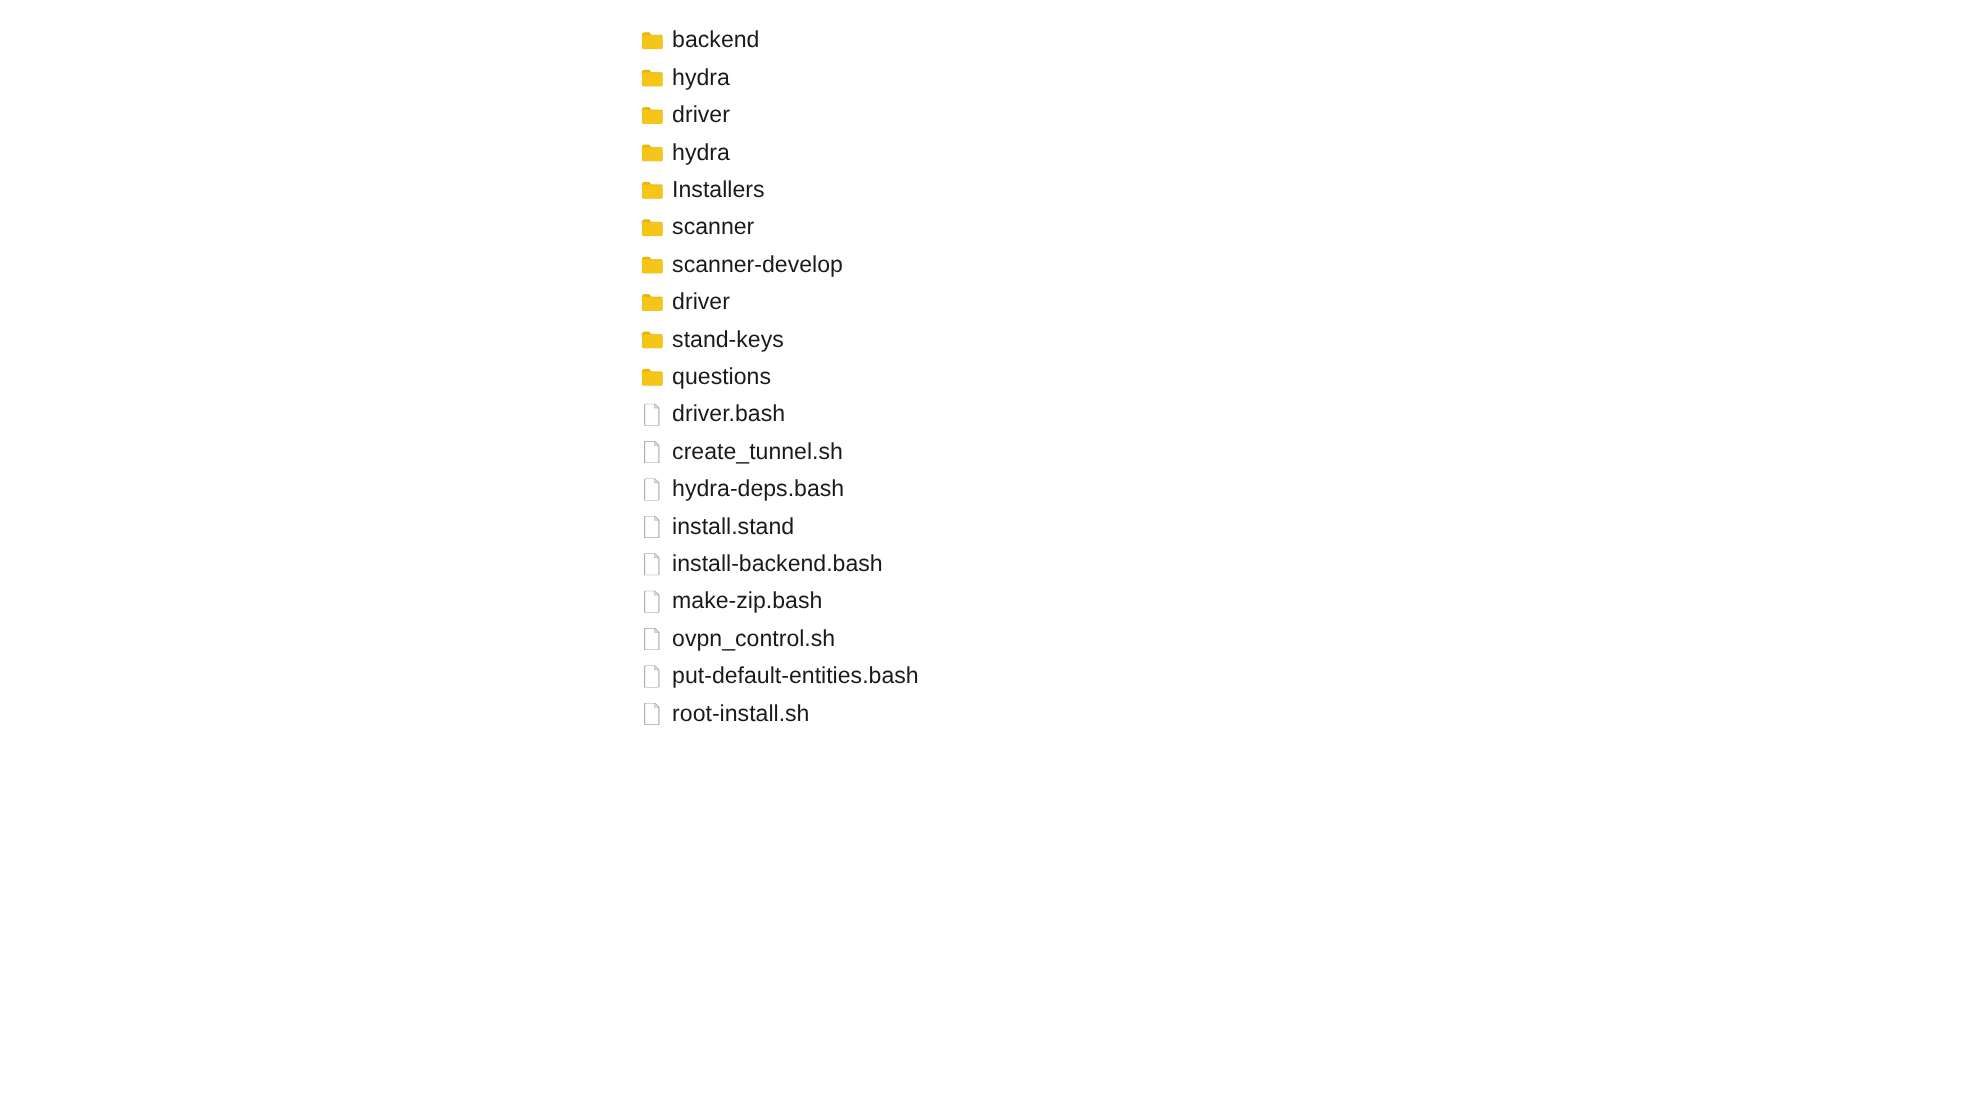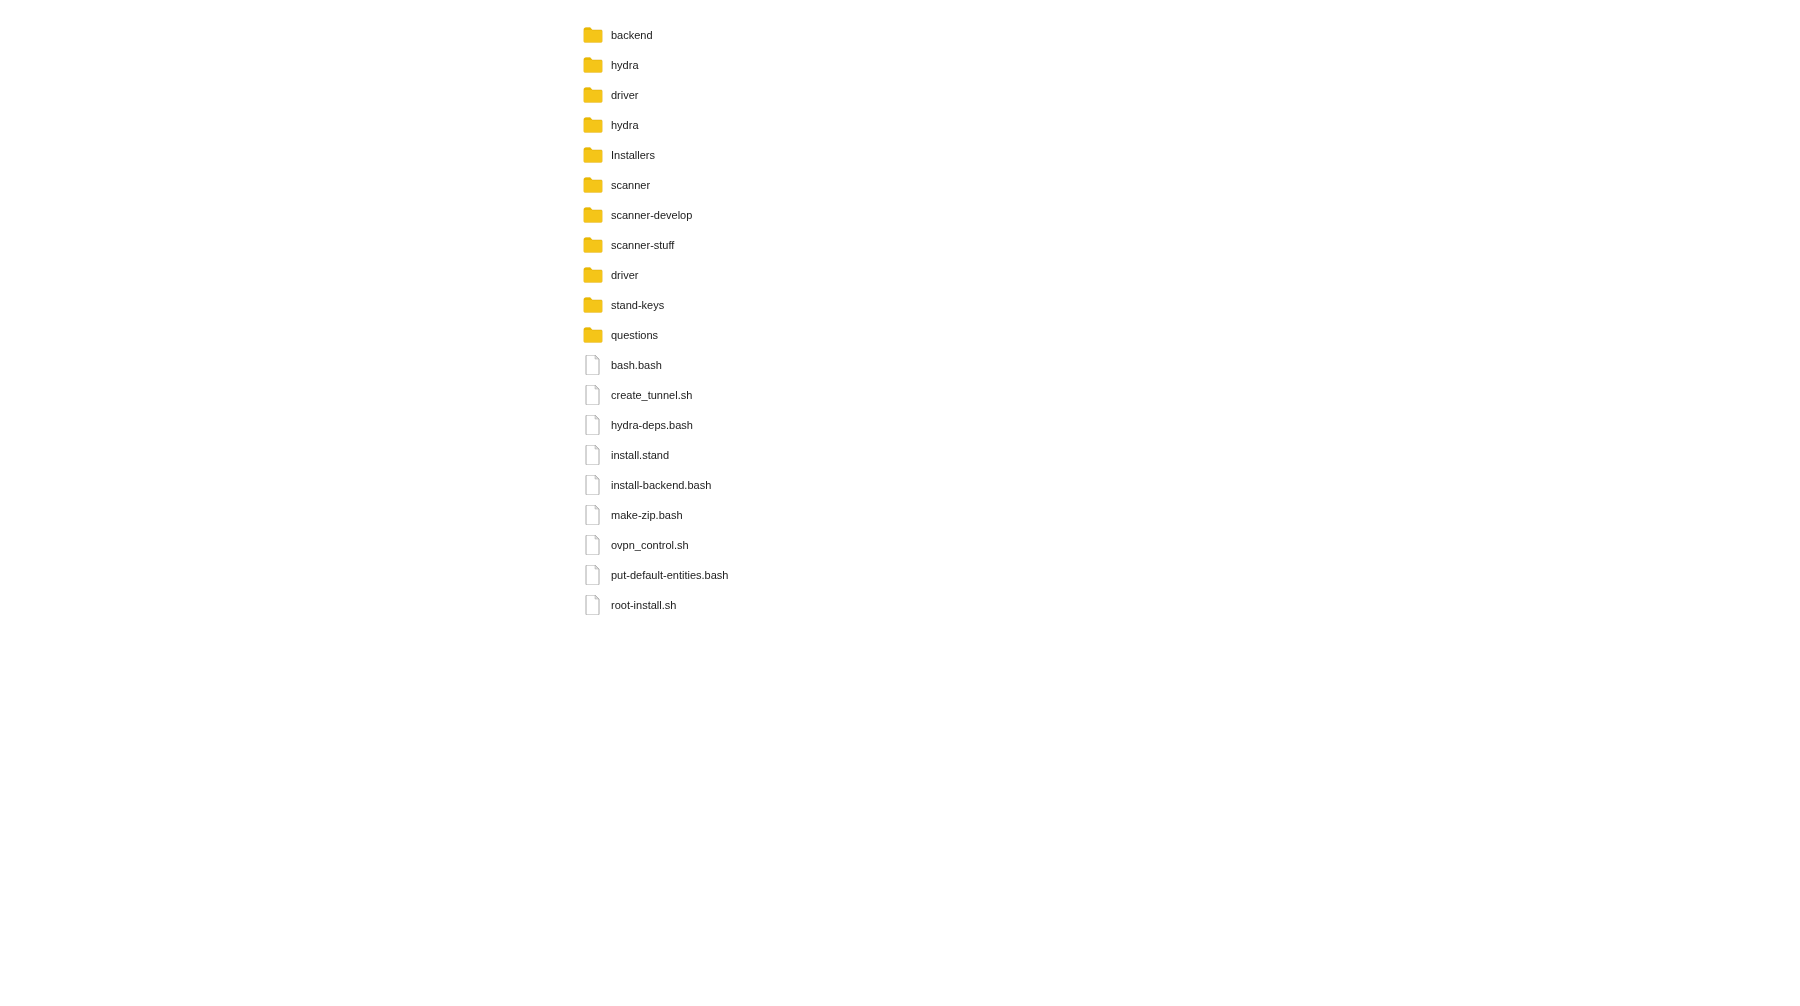--- a/index.html
+++ b/index.html
@@ -50,21 +50,21 @@
       height: 18px;
     }
 
     
     .file-icon svg {
       width: 16px;
       height: 20px;
     }
 
     .file-label {
-      font-size: 11px;
+      font-size: 21px;
       color: #1a1a1a;
       white-space: nowrap;
     }
   </style>
 </head>
 <body>
 
 <div class="file-list">
 <div class="file-item">
       <div class="icon folder-icon">
@@ -137,30 +137,20 @@
       <span class="file-label">scanner-develop</span>
     </div>
     <div class="file-item">
       <div class="icon folder-icon">
         <svg viewBox="0 0 22 18" xmlns="http://www.w3.org/2000/svg">
       <path d="M1 3 Q1 1 3 1 L8 1 L10 3.5 L20 3.5 Q21 3.5 21 4.5 L21 16 Q21 17 20 17 L2 17 Q1 17 1 16 Z" fill="#F5C518" stroke="#D4A000" stroke-width="0.5"></path>
       <path d="M1 5 L21 5 L21 16 Q21 17 20 17 L2 17 Q1 17 1 16 Z" fill="#F5C518"></path>
       <path d="M1 3 Q1 1 3 1 L8 1 L10 3.5 L1 3.5 Z" fill="#E8B800"></path>
     </svg>
       </div>
-      <span class="file-label">scanner-stuff</span>
-    </div>
-    <div class="file-item">
-      <div class="icon folder-icon">
-        <svg viewBox="0 0 22 18" xmlns="http://www.w3.org/2000/svg">
-      <path d="M1 3 Q1 1 3 1 L8 1 L10 3.5 L20 3.5 Q21 3.5 21 4.5 L21 16 Q21 17 20 17 L2 17 Q1 17 1 16 Z" fill="#F5C518" stroke="#D4A000" stroke-width="0.5"></path>
-      <path d="M1 5 L21 5 L21 16 Q21 17 20 17 L2 17 Q1 17 1 16 Z" fill="#F5C518"></path>
-      <path d="M1 3 Q1 1 3 1 L8 1 L10 3.5 L1 3.5 Z" fill="#E8B800"></path>
-    </svg>
-      </div>
       <span class="file-label">driver</span>
     </div>
     <div class="file-item">
       <div class="icon folder-icon">
         <svg viewBox="0 0 22 18" xmlns="http://www.w3.org/2000/svg">
       <path d="M1 3 Q1 1 3 1 L8 1 L10 3.5 L20 3.5 Q21 3.5 21 4.5 L21 16 Q21 17 20 17 L2 17 Q1 17 1 16 Z" fill="#F5C518" stroke="#D4A000" stroke-width="0.5"></path>
       <path d="M1 5 L21 5 L21 16 Q21 17 20 17 L2 17 Q1 17 1 16 Z" fill="#F5C518"></path>
       <path d="M1 3 Q1 1 3 1 L8 1 L10 3.5 L1 3.5 Z" fill="#E8B800"></path>
     </svg>
       </div>
@@ -176,21 +166,21 @@
       </div>
       <span class="file-label">questions</span>
     </div>
     <div class="file-item">
       <div class="icon file-icon">
         <svg viewBox="0 0 16 20" xmlns="http://www.w3.org/2000/svg">
       <path d="M2 0 L10 0 L14 4 L14 19 Q14 20 13 20 L2 20 Q1 20 1 19 L1 1 Q1 0 2 0 Z" fill="#ffffff" stroke="#aaaaaa" stroke-width="1"></path>
       <path d="M10 0 L10 4 L14 4 Z" fill="#dddddd" stroke="#aaaaaa" stroke-width="0.5"></path>
     </svg>
       </div>
-      <span class="file-label">bash.bash</span>
+      <span class="file-label">driver.bash</span>
     </div>
     <div class="file-item">
       <div class="icon file-icon">
         <svg viewBox="0 0 16 20" xmlns="http://www.w3.org/2000/svg">
       <path d="M2 0 L10 0 L14 4 L14 19 Q14 20 13 20 L2 20 Q1 20 1 19 L1 1 Q1 0 2 0 Z" fill="#ffffff" stroke="#aaaaaa" stroke-width="1"></path>
       <path d="M10 0 L10 4 L14 4 Z" fill="#dddddd" stroke="#aaaaaa" stroke-width="0.5"></path>
     </svg>
       </div>
       <span class="file-label">create_tunnel.sh</span>
     </div>

